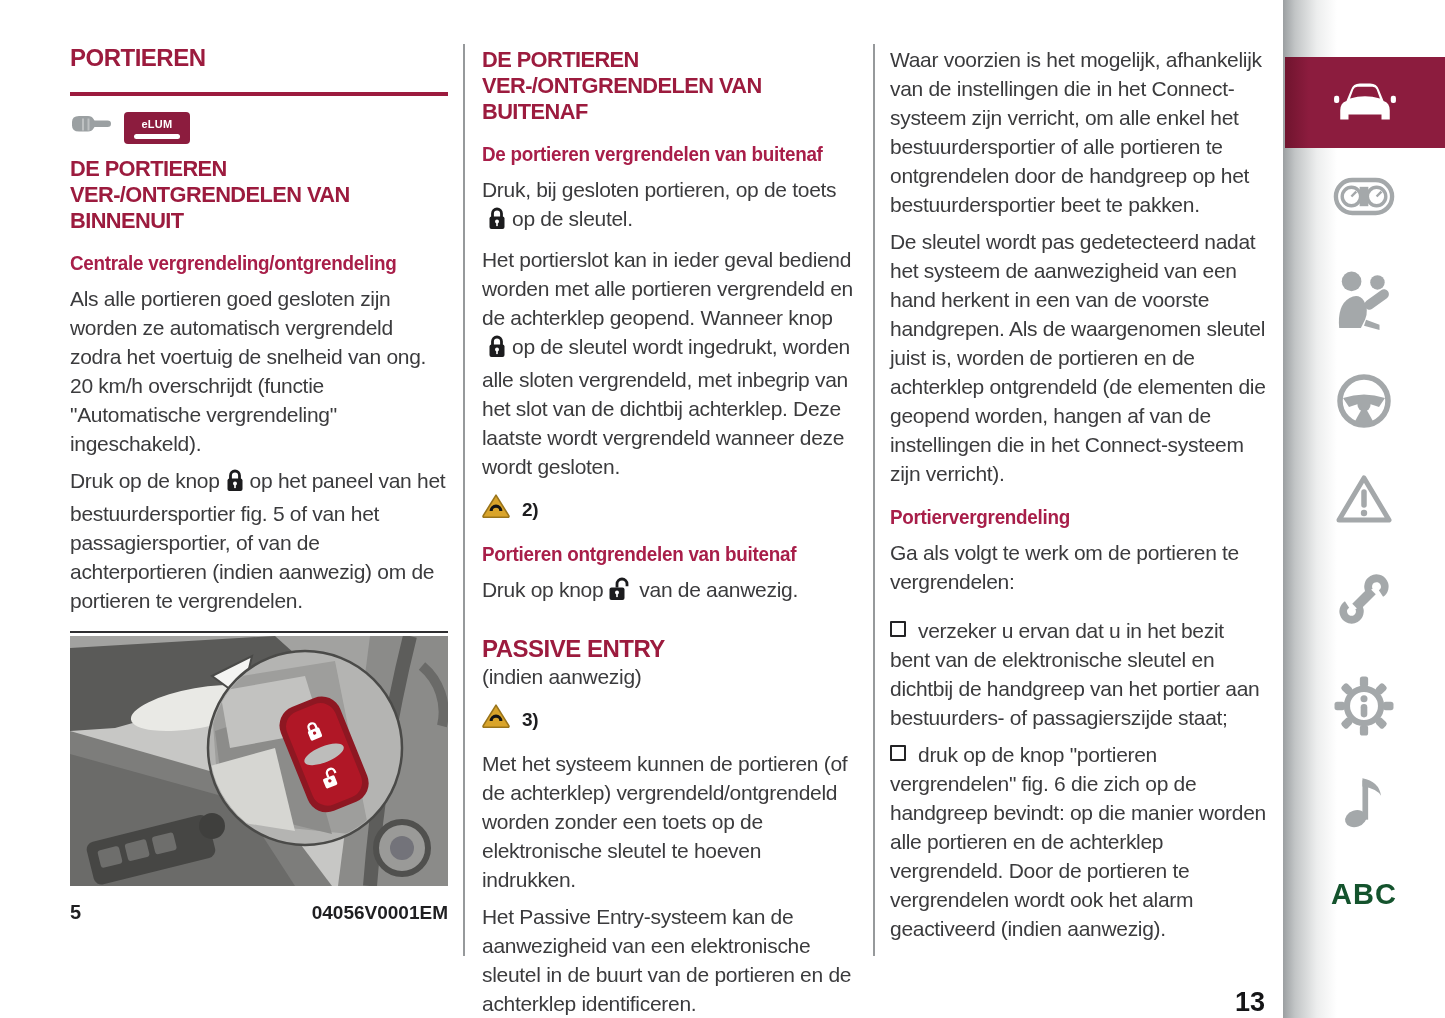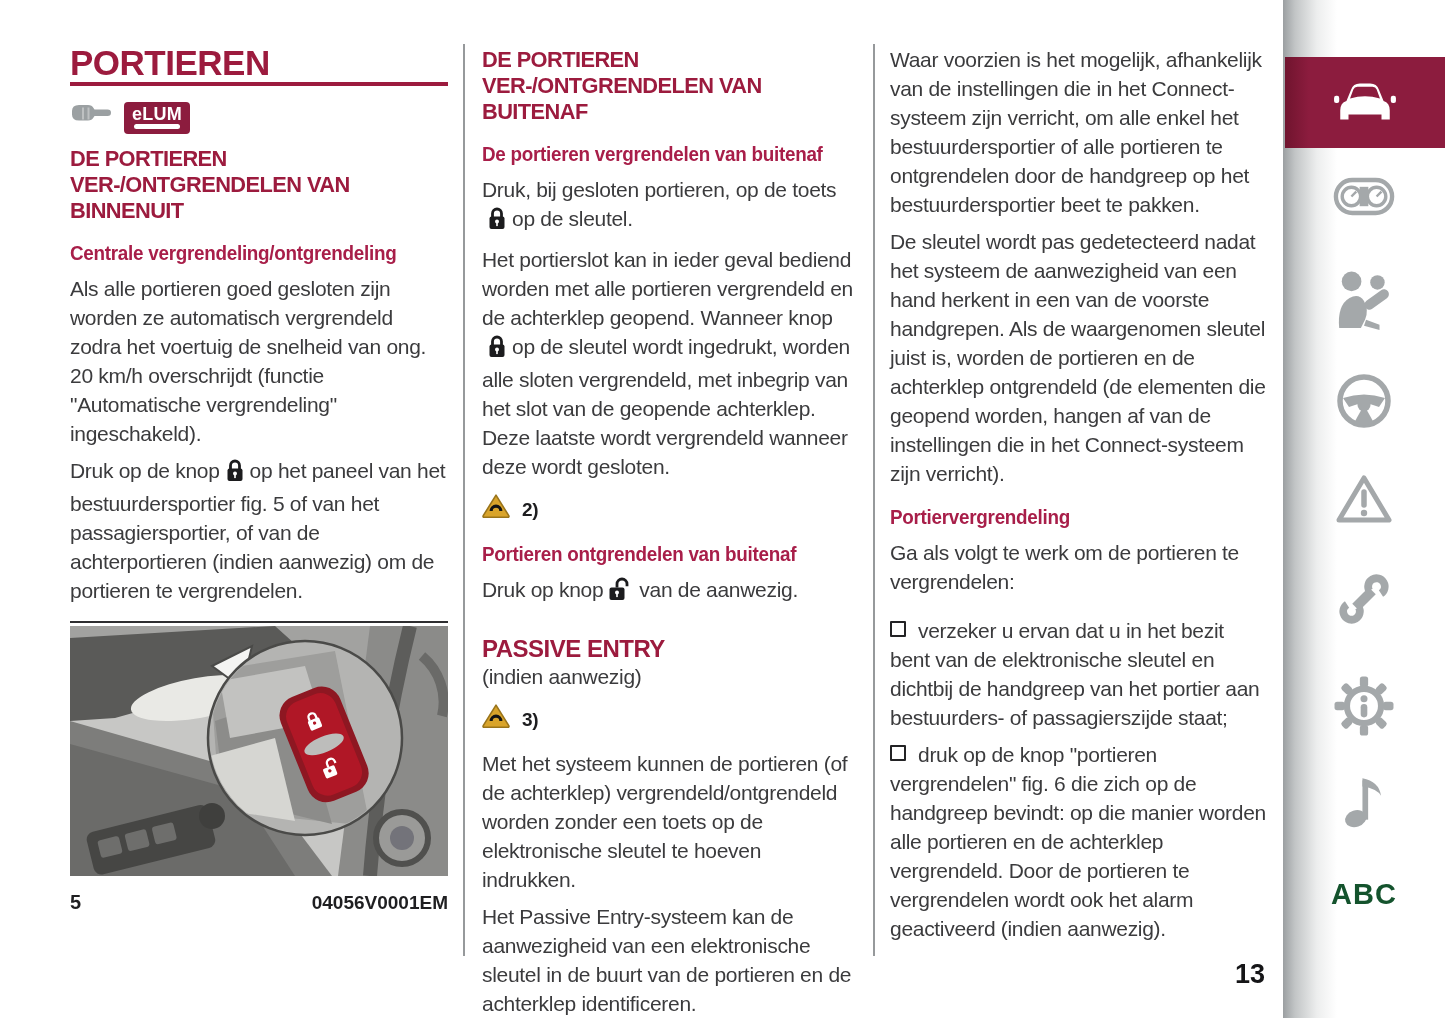--- a/index.html
+++ b/index.html
@@ -6,26 +6,26 @@
   body{width:1445px;height:1018px;position:relative;overflow:hidden;
        font-family:"Liberation Sans",sans-serif;color:#3b3b3d;}
   .col{position:absolute;top:45px;font-size:21px;line-height:29px;letter-spacing:-0.3px;}
   .col p{margin:0 0 8px 0;}
   .col1{left:70px;width:378px;}
   .col2{left:482px;width:374px;}
   .col3{left:890px;width:378px;}
   .vrule{position:absolute;top:44px;height:912px;width:2px;background:#96999b;}
   .vrule.r1{left:463px;} .vrule.r2{left:873px;}
 
-  .page-title{color:#9c1b3e;font-weight:bold;font-size:35px;letter-spacing:-0.5px;
-              margin:0 0 0 0;border-bottom:4px solid #9c1b3e;padding-bottom:0;line-height:1.05;}
+  .page-title{color:#9c1b3e;font-weight:bold;font-size:24px;letter-spacing:-0.5px;
+              margin:0 0 0 0;border-bottom:4px solid #9c1b3e;padding-bottom:22px;line-height:1.05;}
   .icon-row{display:flex;align-items:center;gap:12px;margin:14px 0 10px 0;height:36px;}
   .elum-badge{width:66px;height:32px;background:#8c1c3e;border-radius:4px;display:flex;
               flex-direction:column;align-items:center;justify-content:center;gap:2px;}
-  .elum-badge .txt{color:#fff;font-weight:bold;font-size:18px;line-height:15px;letter-spacing:.3px;}
+  .elum-badge .txt{color:#fff;font-weight:bold;font-size:11px;line-height:15px;letter-spacing:.3px;}
   .elum-badge .bar{width:46px;height:4.5px;background:#fff;border-radius:2.5px;}
 
   .sec-head{color:#9c1b3e;font-weight:bold;font-size:22.5px;line-height:26px;
             letter-spacing:-0.6px;margin:10px 0 12px 0;transform:scaleX(.97);transform-origin:left;}
   .sec-head.first{margin-top:2px;}
   .red-sub{color:#a81e49;font-weight:bold;font-size:20.5px;margin:14px 0 7px 0;
            white-space:nowrap;transform:scaleX(.92);transform-origin:left;letter-spacing:-0.3px;}
   .passive-head{color:#9c1b3e;font-weight:bold;font-size:24px;letter-spacing:-0.5px;margin:28px 0 0 0;line-height:26px;}
   .plain-sub{margin:0 0 10px 0;}
 
@@ -44,21 +44,21 @@
 
   
   .side-edge{position:absolute;left:1283px;top:0;width:54px;height:1018px;
              background:linear-gradient(90deg,#9b9fa1 0,#c2c5c6 12px,#edeeee 34px,#ffffff 54px);}
   .side-tab{position:absolute;left:1285px;top:57px;width:160px;height:91px;
             background:linear-gradient(90deg,#70142e 0,#8c1c3e 24px);
             display:flex;align-items:center;justify-content:center;}
   .side-icon{position:absolute;left:1331px;width:66px;display:flex;justify-content:center;align-items:center;}
   .abc{position:absolute;left:1331px;width:66px;text-align:center;font-weight:bold;
        font-size:29px;color:#14532d;letter-spacing:1px;}
-  .page-num{position:absolute;right:180px;bottom:28px;font-weight:bold;font-size:27px;color:#151517;}
+  .page-num{position:absolute;right:180px;bottom:0;font-weight:bold;font-size:27px;color:#151517;}
 </style>
 </head>
 <body>
 
 <div class="col col1">
   <h1 class="page-title">PORTIEREN</h1>
 
   <div class="icon-row">
     <span>
       <svg width="42" height="26" viewBox="0 0 42 26">
@@ -158,21 +158,21 @@
           <rect x="9.2" y="16.3" width="1.6" height="3.8" fill="#fff"></rect>
         </svg></span><span>op de sleutel.</span>
   </p>
 
   <p>
     <span>Het portierslot kan in ieder geval bediend worden met alle portieren vergrendeld en de achterklep geopend. Wanneer knop</span><span class="inline-icon"><svg width="20" height="24" viewBox="0 0 20 24">
           <path d="M5.5 11 V7.5 a4.5 4.5 0 0 1 9 0 V11" fill="none" stroke="#1c1c1e" stroke-width="2.8"></path>
           <rect x="2.5" y="10.5" width="15" height="12.5" rx="2" fill="#1c1c1e"></rect>
           <circle cx="10" cy="15.5" r="2" fill="#fff"></circle>
           <rect x="9.2" y="16.3" width="1.6" height="3.8" fill="#fff"></rect>
-        </svg></span><span>op de sleutel wordt ingedrukt, worden alle sloten vergrendeld, met inbegrip van het slot van de geopende achterklep. Deze laatste wordt vergrendeld wanneer deze wordt gesloten.</span>
+        </svg></span><span>op de sleutel wordt ingedrukt, worden alle sloten vergrendeld, met inbegrip van het slot van de dichtbij achterklep. Deze laatste wordt vergrendeld wanneer deze wordt gesloten.</span>
   </p>
 
   <div class="warn-row">
     <span>
       <svg width="28" height="25" viewBox="0 0 28 25">
           <path d="M14 2.2 L26.6 22.4 q1.1 1.8 -1 1.8 H2.4 q-2.1 0 -1 -1.8 Z" fill="#d9a42b" stroke="#9a741a" stroke-width="1.6" stroke-linejoin="round"></path>
           <path d="M7.6 18 a6.4 6.4 0 0 1 12.8 0 h-3.1 a3.3 3.3 0 0 0 -6.6 0 Z" fill="#141414"></path>
         </svg>
     </span>
     <span class="warn-num">2)</span>

